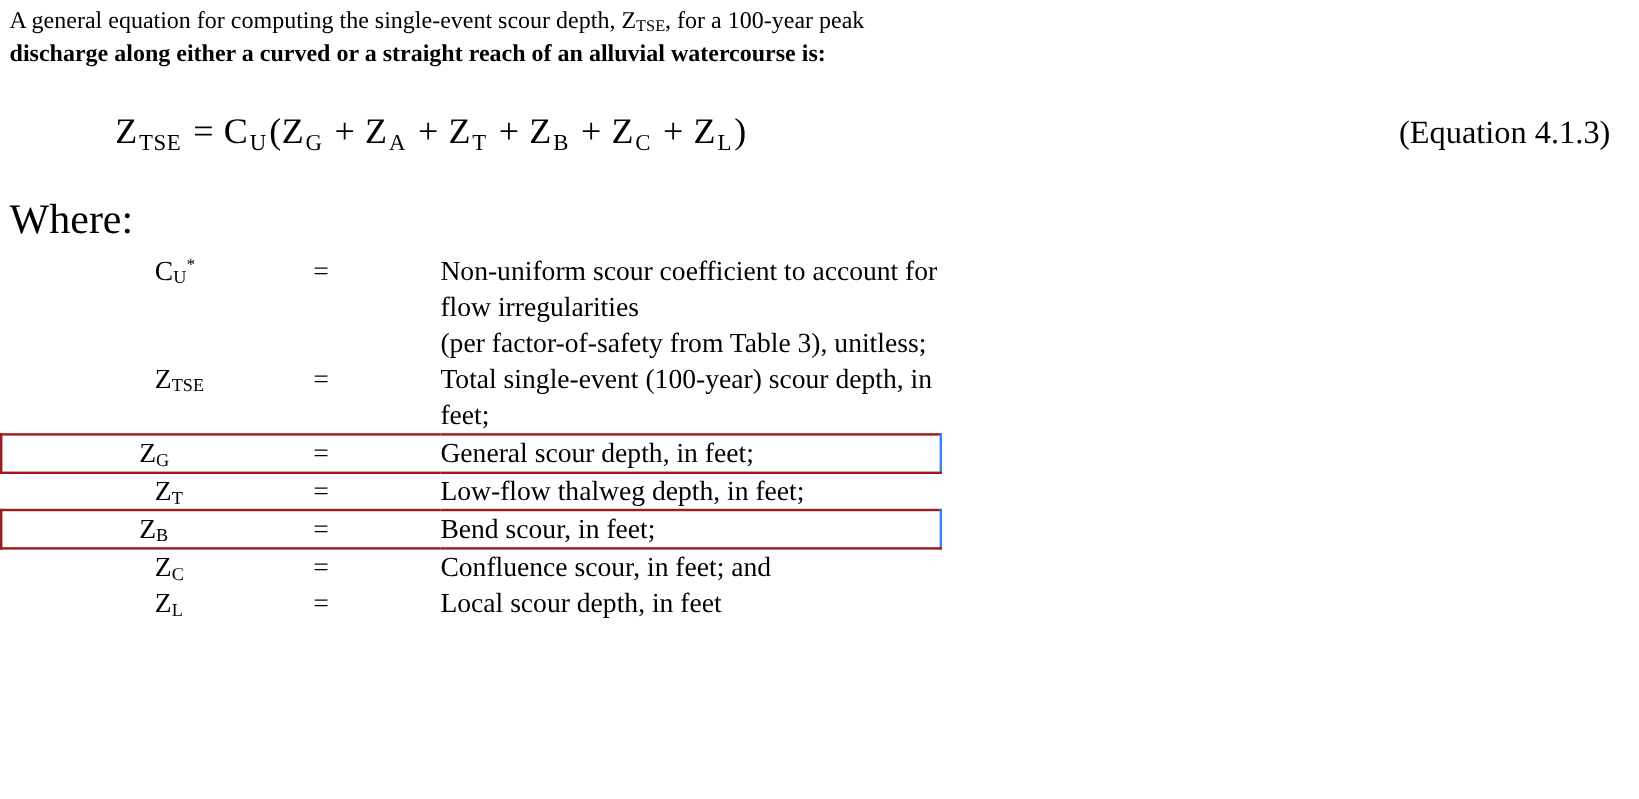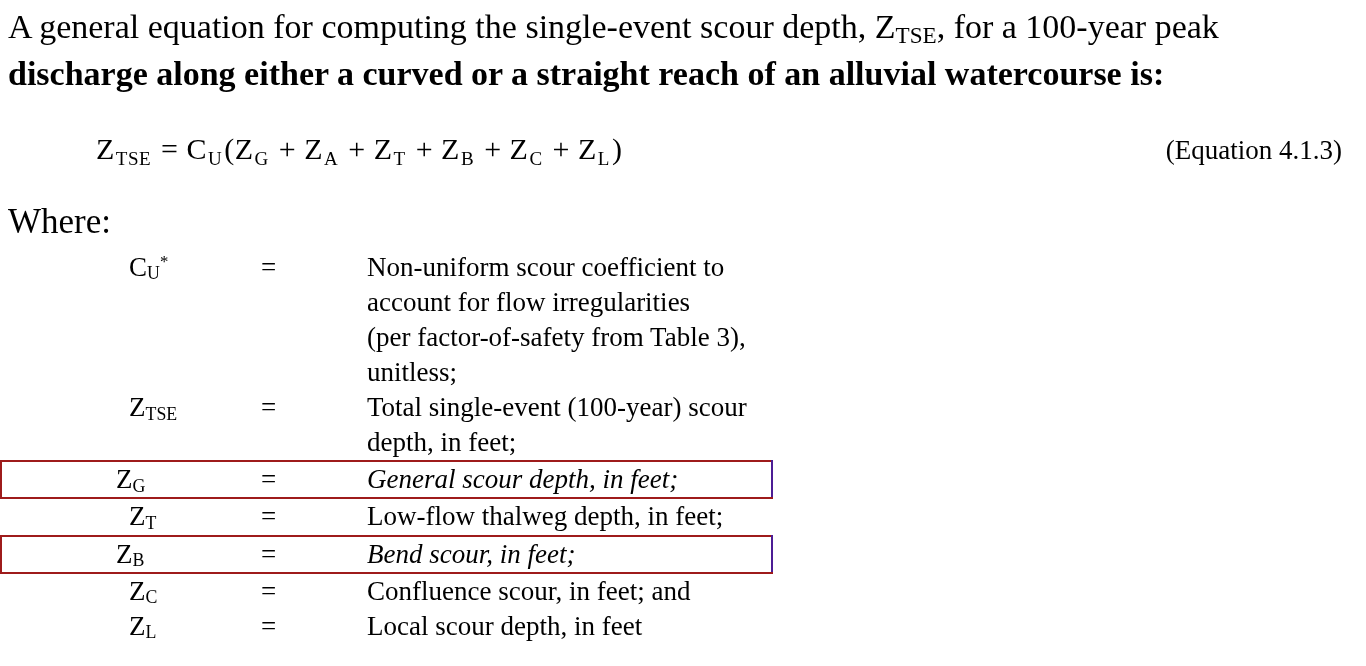--- a/index.html
+++ b/index.html
@@ -15,21 +15,21 @@
     overflow: hidden;
   }
   .page {
     position: relative;
     width: 1366px;
     height: 666px;
     padding: 0;
     box-sizing: border-box;
   }
   .intro {
-    font-size: 34px;
+    font-size: 20px;
     line-height: 1.38;
     text-align: justify;
     text-justify: inter-word;
     margin: 4px 22px 0 8px;
   }
   .intro .last-line {
     text-align: left;
     font-weight: bold;
   }
   sub {
@@ -69,21 +69,21 @@
   }
   .where {
     font-size: 35px;
     margin: 36px 0 0 8px;
   }
   .defs {
     margin: 8px 0 0 0;
     border-collapse: collapse;
   }
   .defs td {
-    font-size: 27px;
+    font-size: 23px;
     line-height: 1.30;
     padding: 0;
     vertical-align: top;
     white-space: nowrap;
   }
   .defs td.sym {
     width: 126px;
     padding-left: 128px;
     box-sizing: content-box;
   }
@@ -97,24 +97,23 @@
   }
   .defs tr.boxed td {
     border-top: 2px solid #9e1b1b;
     border-bottom: 2px solid #9e1b1b;
   }
   .defs tr.boxed td.sym {
     border-left: 2px solid #9e1b1b;
     padding-left: 114px;
   }
   .defs tr.boxed td.desc {
-    border-right: 2px solid #4c1d95;
-    padding-right: 4px;
+    border-right: 2px solid #3b82f6;
+    padding-right: 16px;
     width: 400px;
-    font-style: italic;
   }
   .defs tr.boxed td.desc.wide {
     width: 400px;
   }
   .defs .subsym {
     font-size: 0.66em;
     vertical-align: baseline;
     position: relative;
     bottom: -0.20em;
   }

